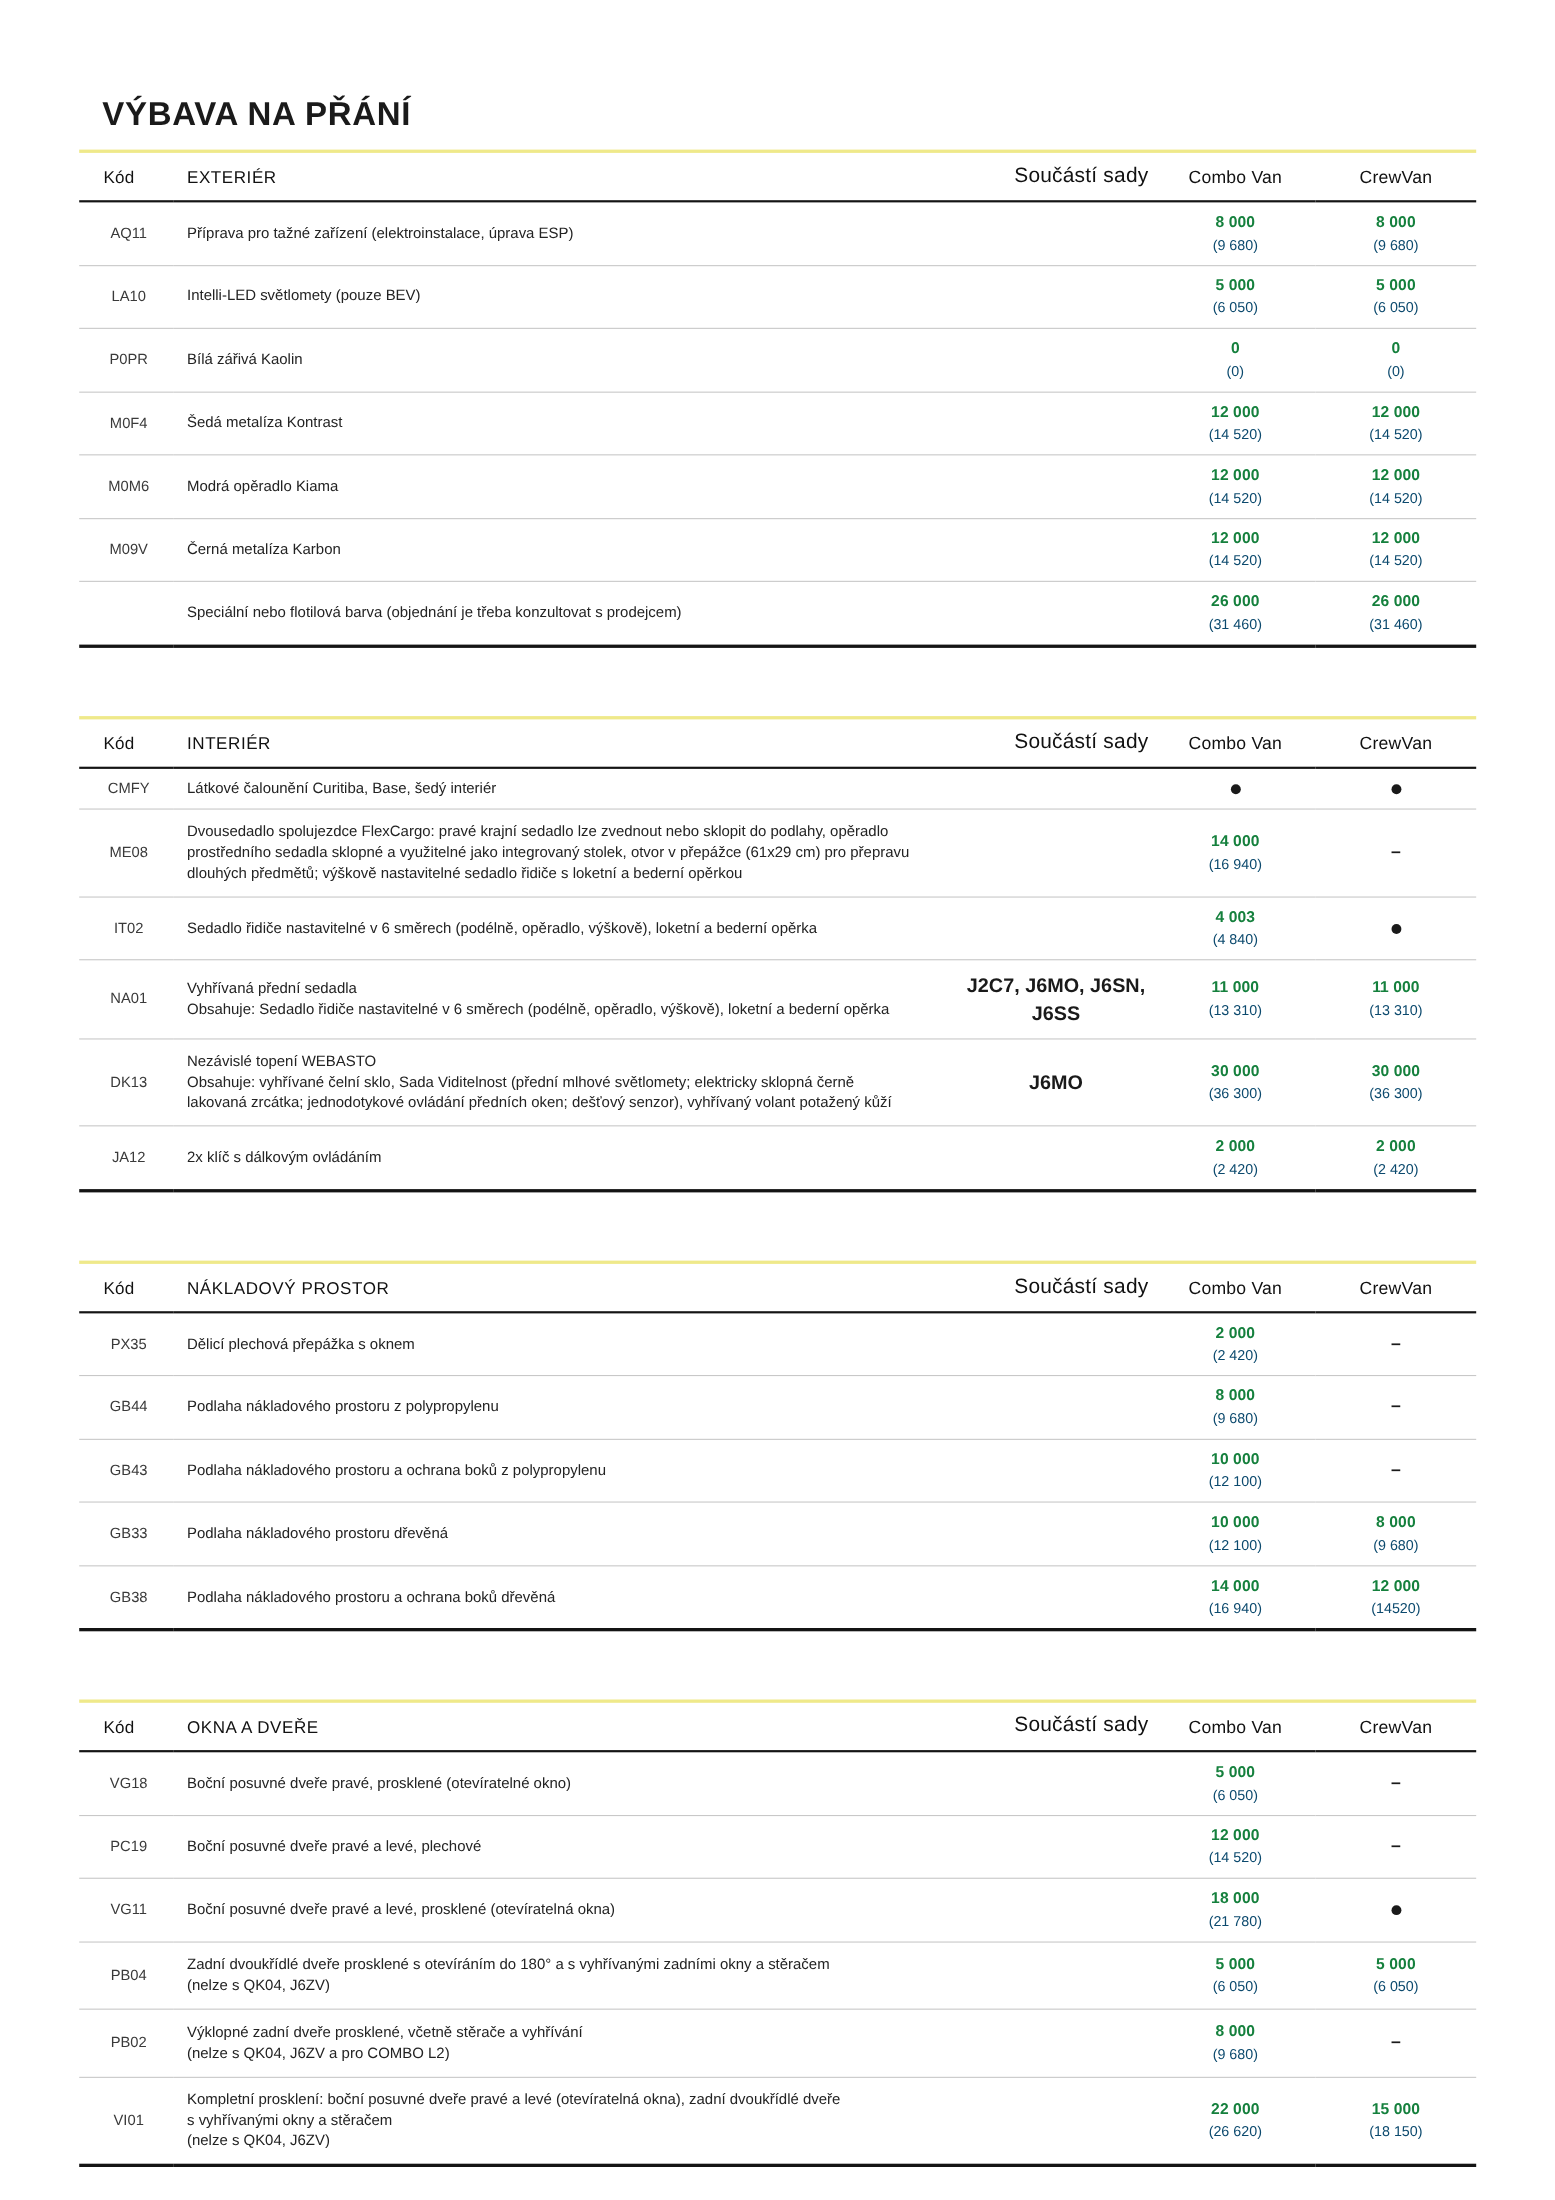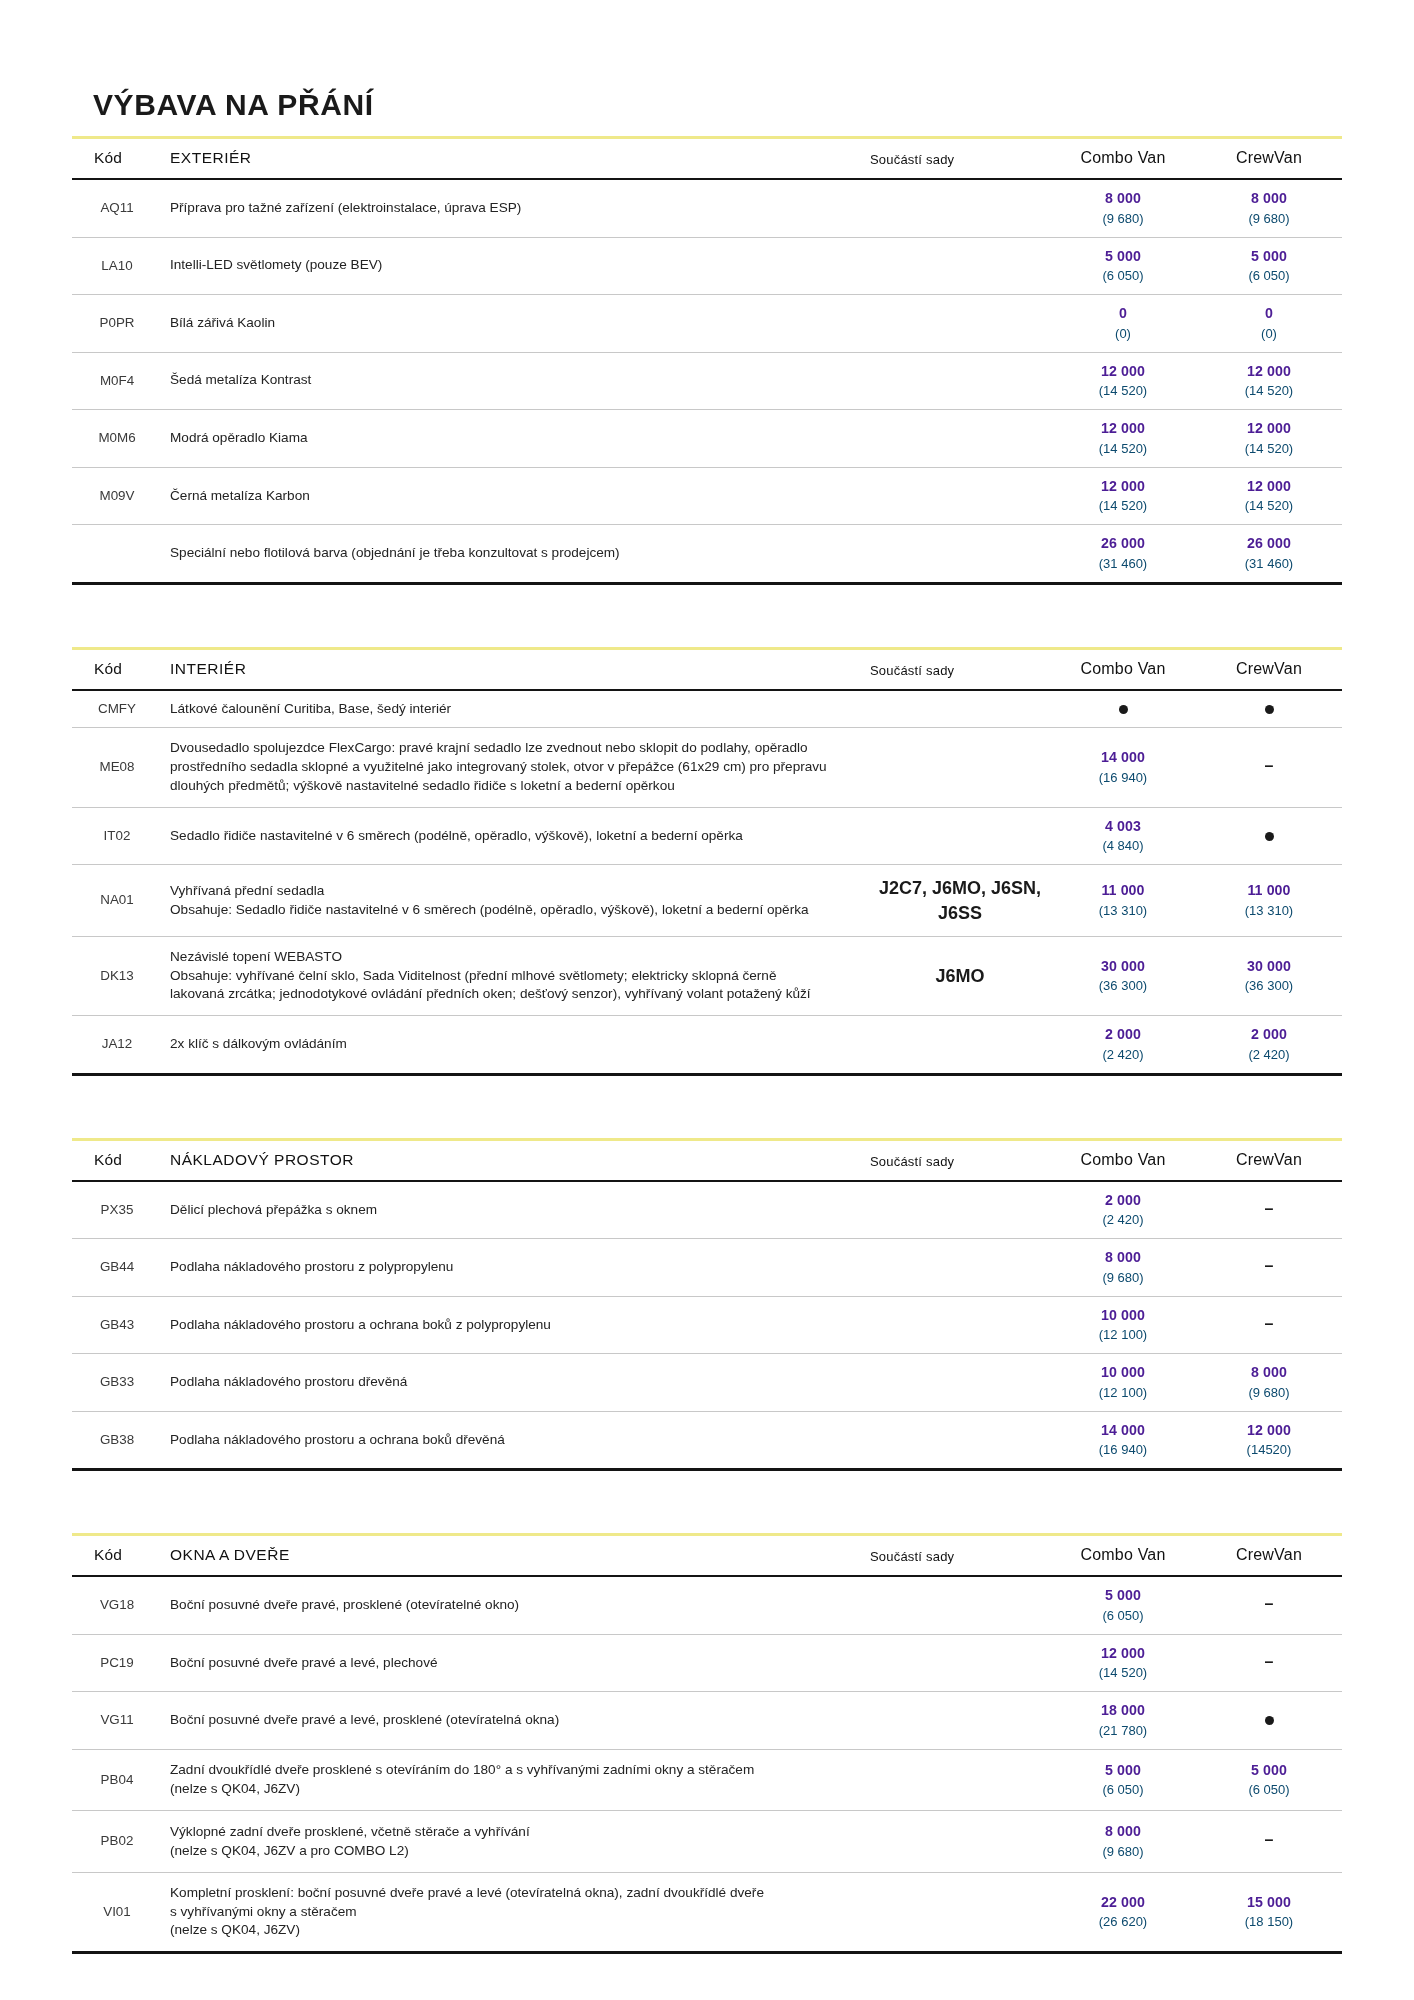--- a/index.html
+++ b/index.html
@@ -60,21 +60,21 @@
     font-weight: normal;
     color: #111;
     padding: 10px 0 11px 0;
     text-align: left;
     vertical-align: bottom;
     border-bottom: 2.5px solid #141414;
     letter-spacing: 0.2px;
   }
   thead th.th-code { padding-left: 22px; }
   thead th.th-desc { padding-left: 12px; letter-spacing: 0.5px; }
-  thead th.th-sady { font-size: 13px; padding-right: 6px; }
+  thead th.th-sady { text-align: right; font-size: 19px; padding-right: 6px; }
   thead th.th-price { text-align: center; font-size: 16px; }
 
   tbody td {
     border-bottom: 1px solid #c8c8c8;
     padding: 9px 0 9px 0;
     vertical-align: middle;
     font-size: 13.6px;
     color: #232323;
     line-height: 1.38;
   }
@@ -102,21 +102,21 @@
     padding-left: 4px; padding-right: 4px;
   }
   td.price {
     text-align: center;
     padding-left: 4px; padding-right: 4px;
   }
   td.price .main {
     display: block;
     font-weight: bold;
     font-size: 14.2px;
-    color: #4c1d95;
+    color: #15803d;
     letter-spacing: 0.1px;
   }
   td.price .sub {
     display: block;
     font-size: 13px;
     color: #0c4a6e;
     margin-top: 1px;
   }
   td.price .dot {
     display: inline-block;

